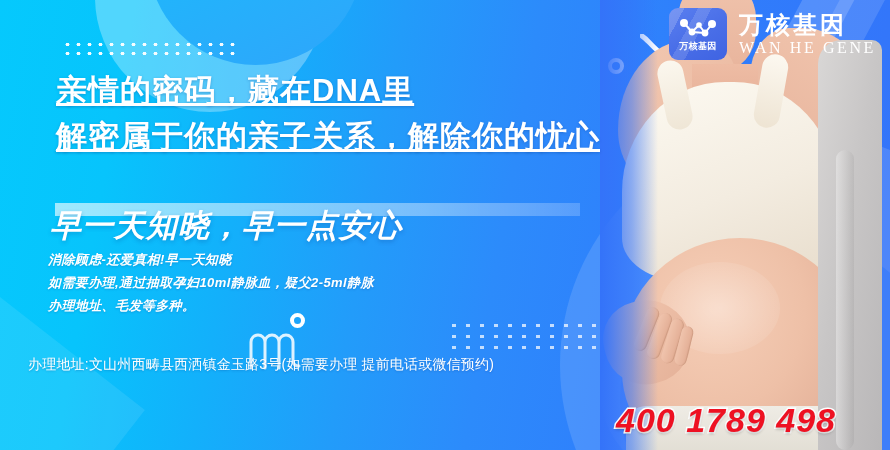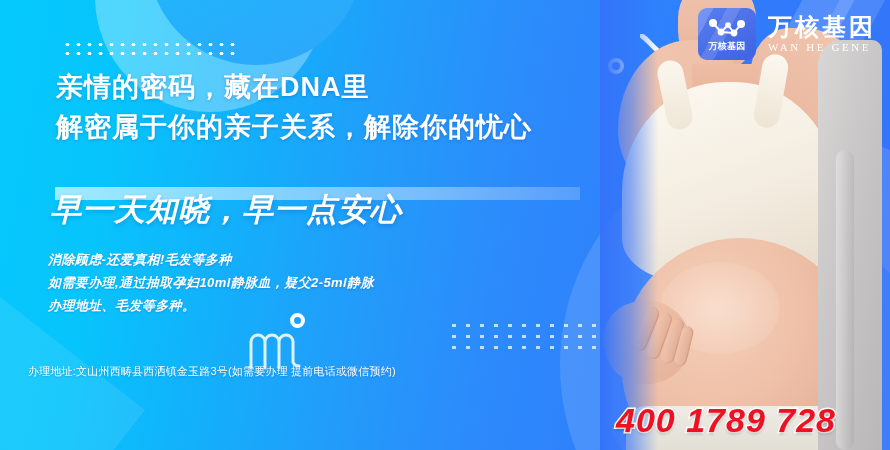--- a/index.html
+++ b/index.html
@@ -217,38 +217,39 @@
     font-size:9px; color:#fff; font-weight:700;
     letter-spacing:.3px; position:relative; z-index:2;
     line-height:1;
   }
   .logo-words { display:flex; flex-direction:column; gap:3px; }
   .logo-cn {
     font-size:24px; font-weight:700; color:#fff;
     letter-spacing:3px; line-height:1;
   }
   .logo-en {
-    font-size:11px; color:#ffffff; letter-spacing:2.6px;
+    font-size:16px; color:#ffffff; letter-spacing:2.6px;
     font-family:"Liberation Serif","DejaVu Serif",serif;
     line-height:1;
   }
 
   
   .headline {
     position:absolute; left:56px; top:68px; z-index:5;
   }
   .headline div {
-    font-size:27px; font-weight:700; color:#ffffff;
+    font-size:31px; font-weight:700; color:#ffffff;
     line-height:1.48; letter-spacing:1px;
     text-shadow:0 1px 3px rgba(10,60,140,.30);
     white-space:nowrap;
+    text-decoration:underline;
   }
 
   .subline-wrap {
-    position:absolute; left:50px; top:186px; z-index:5;
+    position:absolute; left:50px; top:202px; z-index:5;
     width:530px; height:44px;
   }
   .subline-bar {
     position:absolute; left:5px; top:1px;
     width:525px; height:13px;
     background:linear-gradient(90deg,rgba(255,255,255,.62),rgba(255,255,255,.38) 70%,rgba(255,255,255,.20));
   }
   .subline {
     position:absolute; left:0; top:3px;
     font-size:31px; font-weight:700; font-style:italic;
@@ -260,22 +261,22 @@
     position:absolute; left:48px; top:248px; z-index:5;
   }
   .bodycopy div {
     font-size:13px; font-weight:700; font-style:italic;
     color:#ffffff; line-height:1.78; letter-spacing:.4px;
     white-space:nowrap;
     text-shadow:0 1px 2px rgba(10,60,140,.25);
   }
 
   .address {
-    position:absolute; left:28px; top:364px; z-index:5;
-    font-size:11px; color:#ffffff; letter-spacing:.2px;
+    position:absolute; left:28px; top:356px; z-index:5;
+    font-size:14px; color:#ffffff; letter-spacing:.2px;
     white-space:nowrap;
     text-shadow:0 1px 2px rgba(10,60,140,.30);
   }
 
   .phone {
     position:absolute; left:616px; top:401px; z-index:7;
     font-size:34px; font-weight:700; font-style:italic;
     color:#ee1122; letter-spacing:1px; white-space:nowrap;
     -webkit-text-stroke:3px #ffffff;
     paint-order:stroke fill;
@@ -366,21 +367,21 @@
     <div>亲情的密码，藏在DNA里</div>
     <div>解密属于你的亲子关系，解除你的忧心</div>
   </div>
 
   <div class="subline-wrap">
     <div class="subline-bar"></div>
     <div class="subline">早一天知晓，早一点安心</div>
   </div>
 
   <div class="bodycopy">
-    <div>消除顾虑-还爱真相!毛发等多种</div>
+    <div>消除顾虑-还爱真相!早一天知晓</div>
     <div>如需要办理,通过抽取孕妇10ml静脉血，疑父2-5ml静脉</div>
     <div>办理地址、毛发等多种。</div>
   </div>
 
   <div class="address">办理地址:文山州西畴县西洒镇金玉路3号(如需要办理 提前电话或微信预约)</div>
-  <div class="phone">400 1789 728</div>
+  <div class="phone">400 1789 498</div>
 
 </div>
 
 </body></html>

